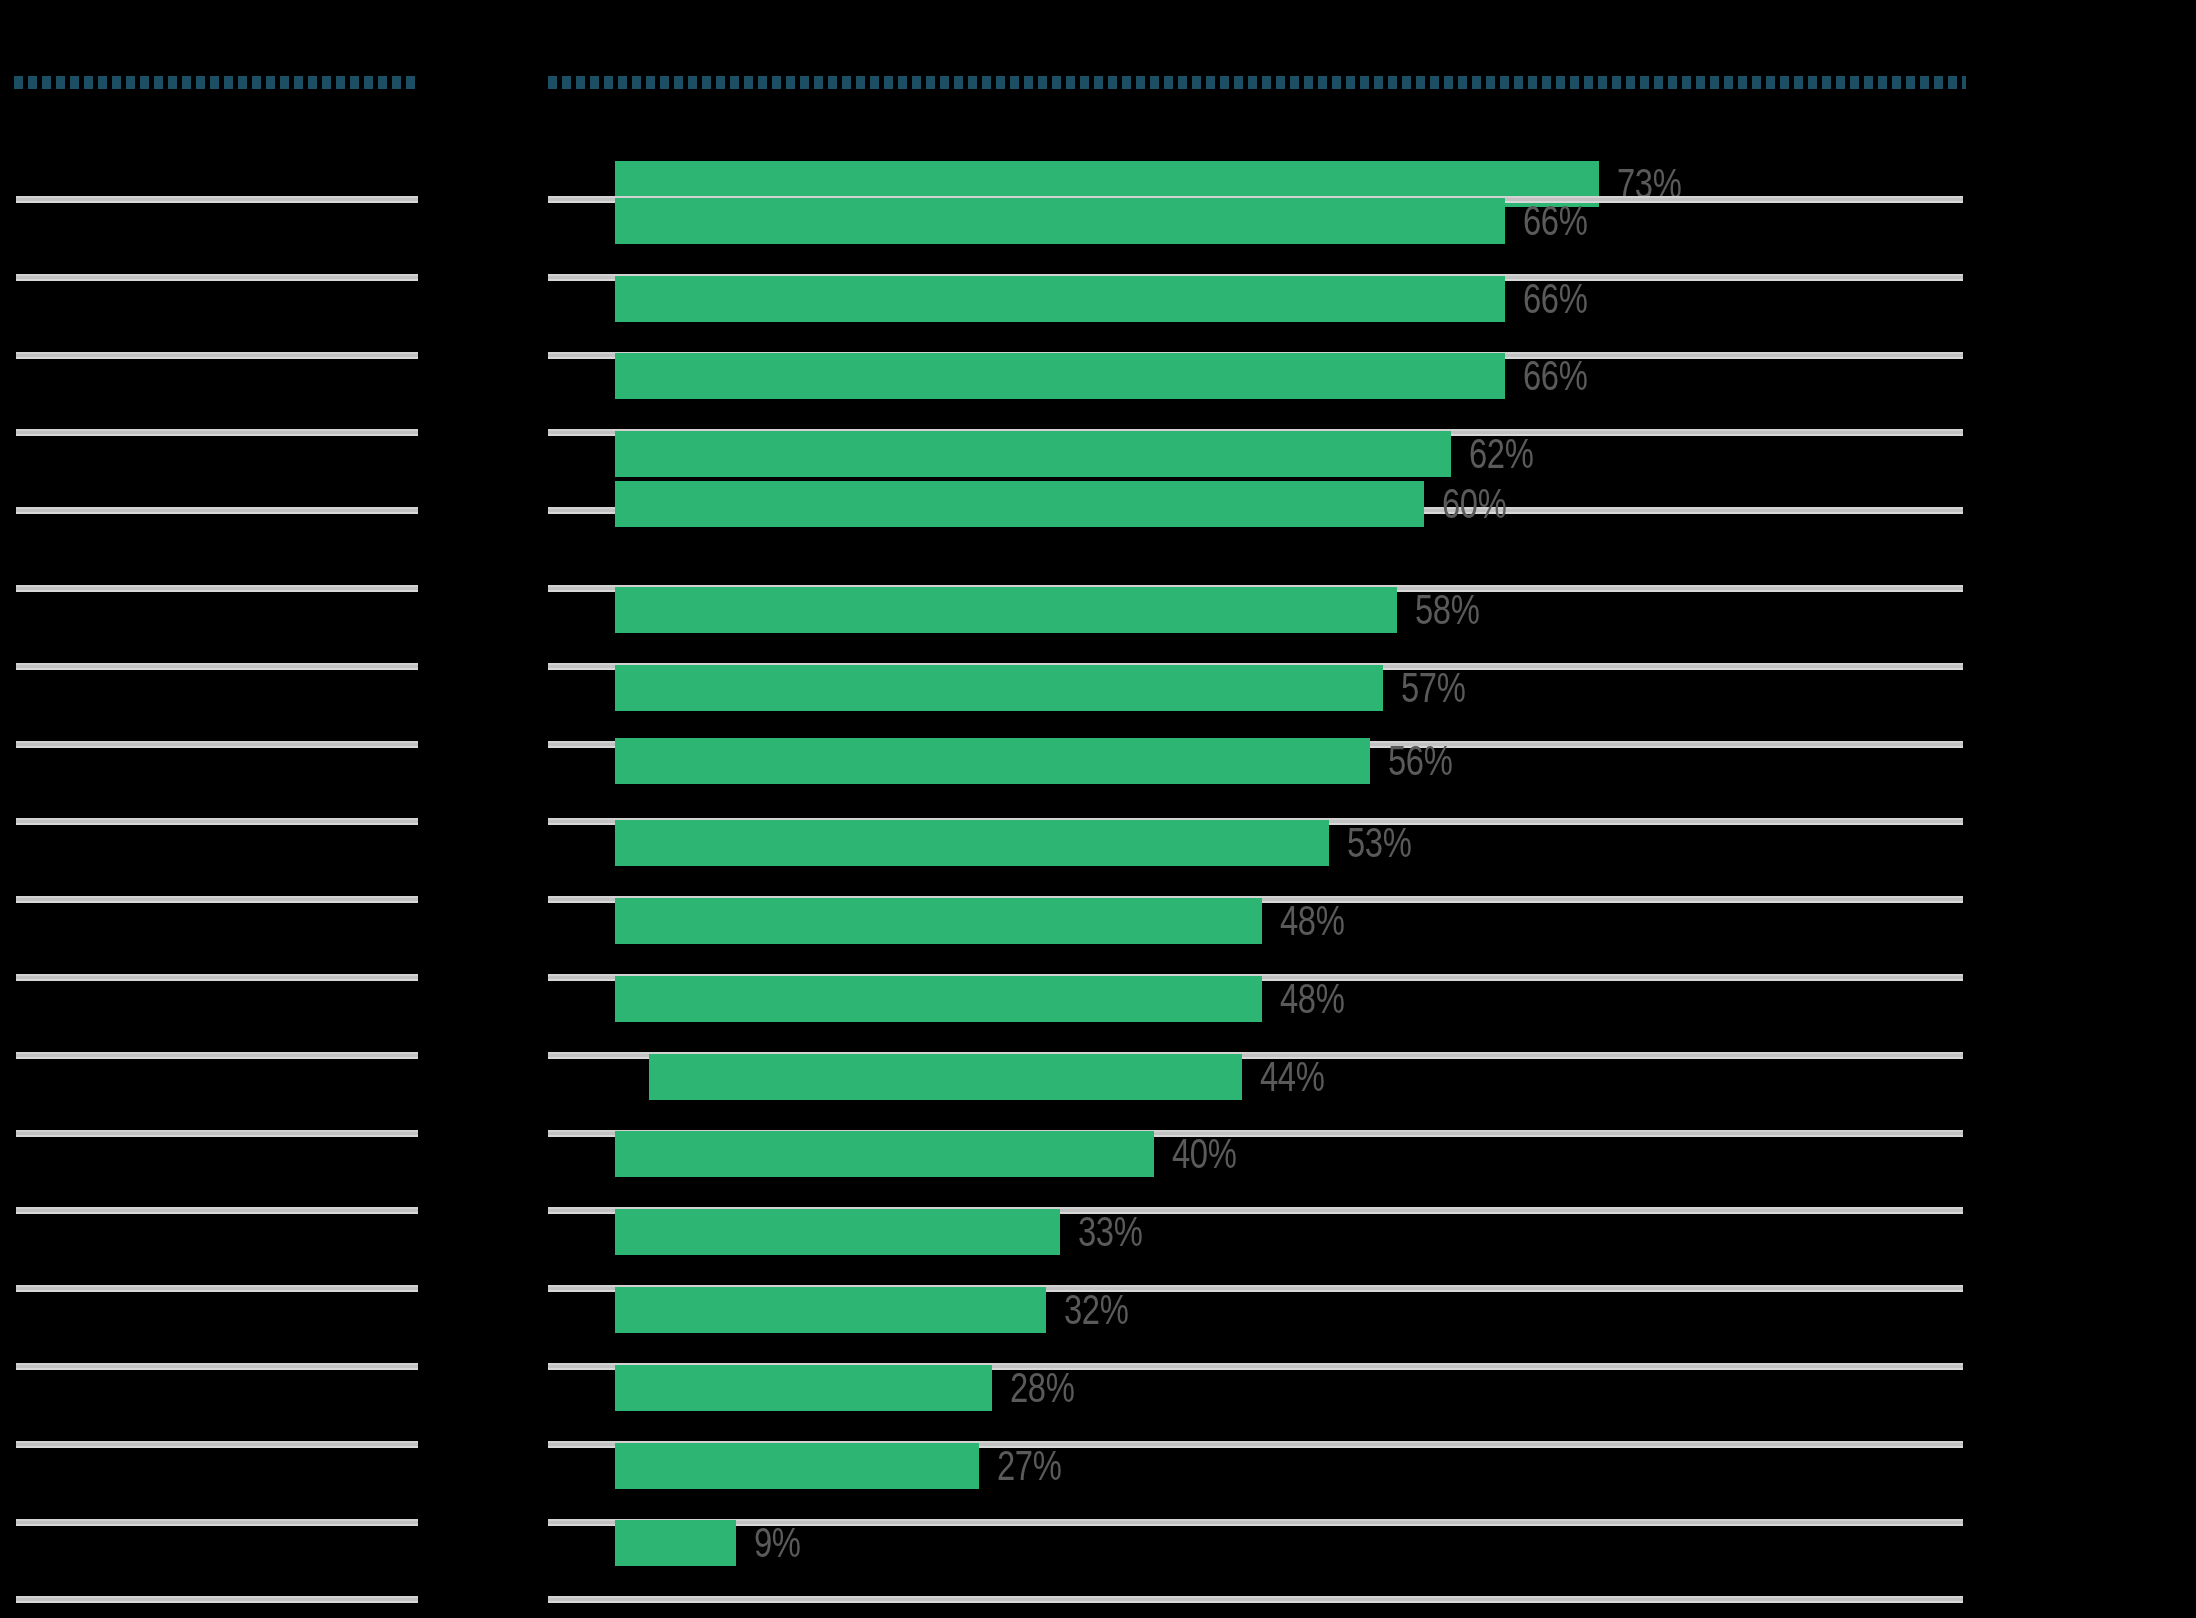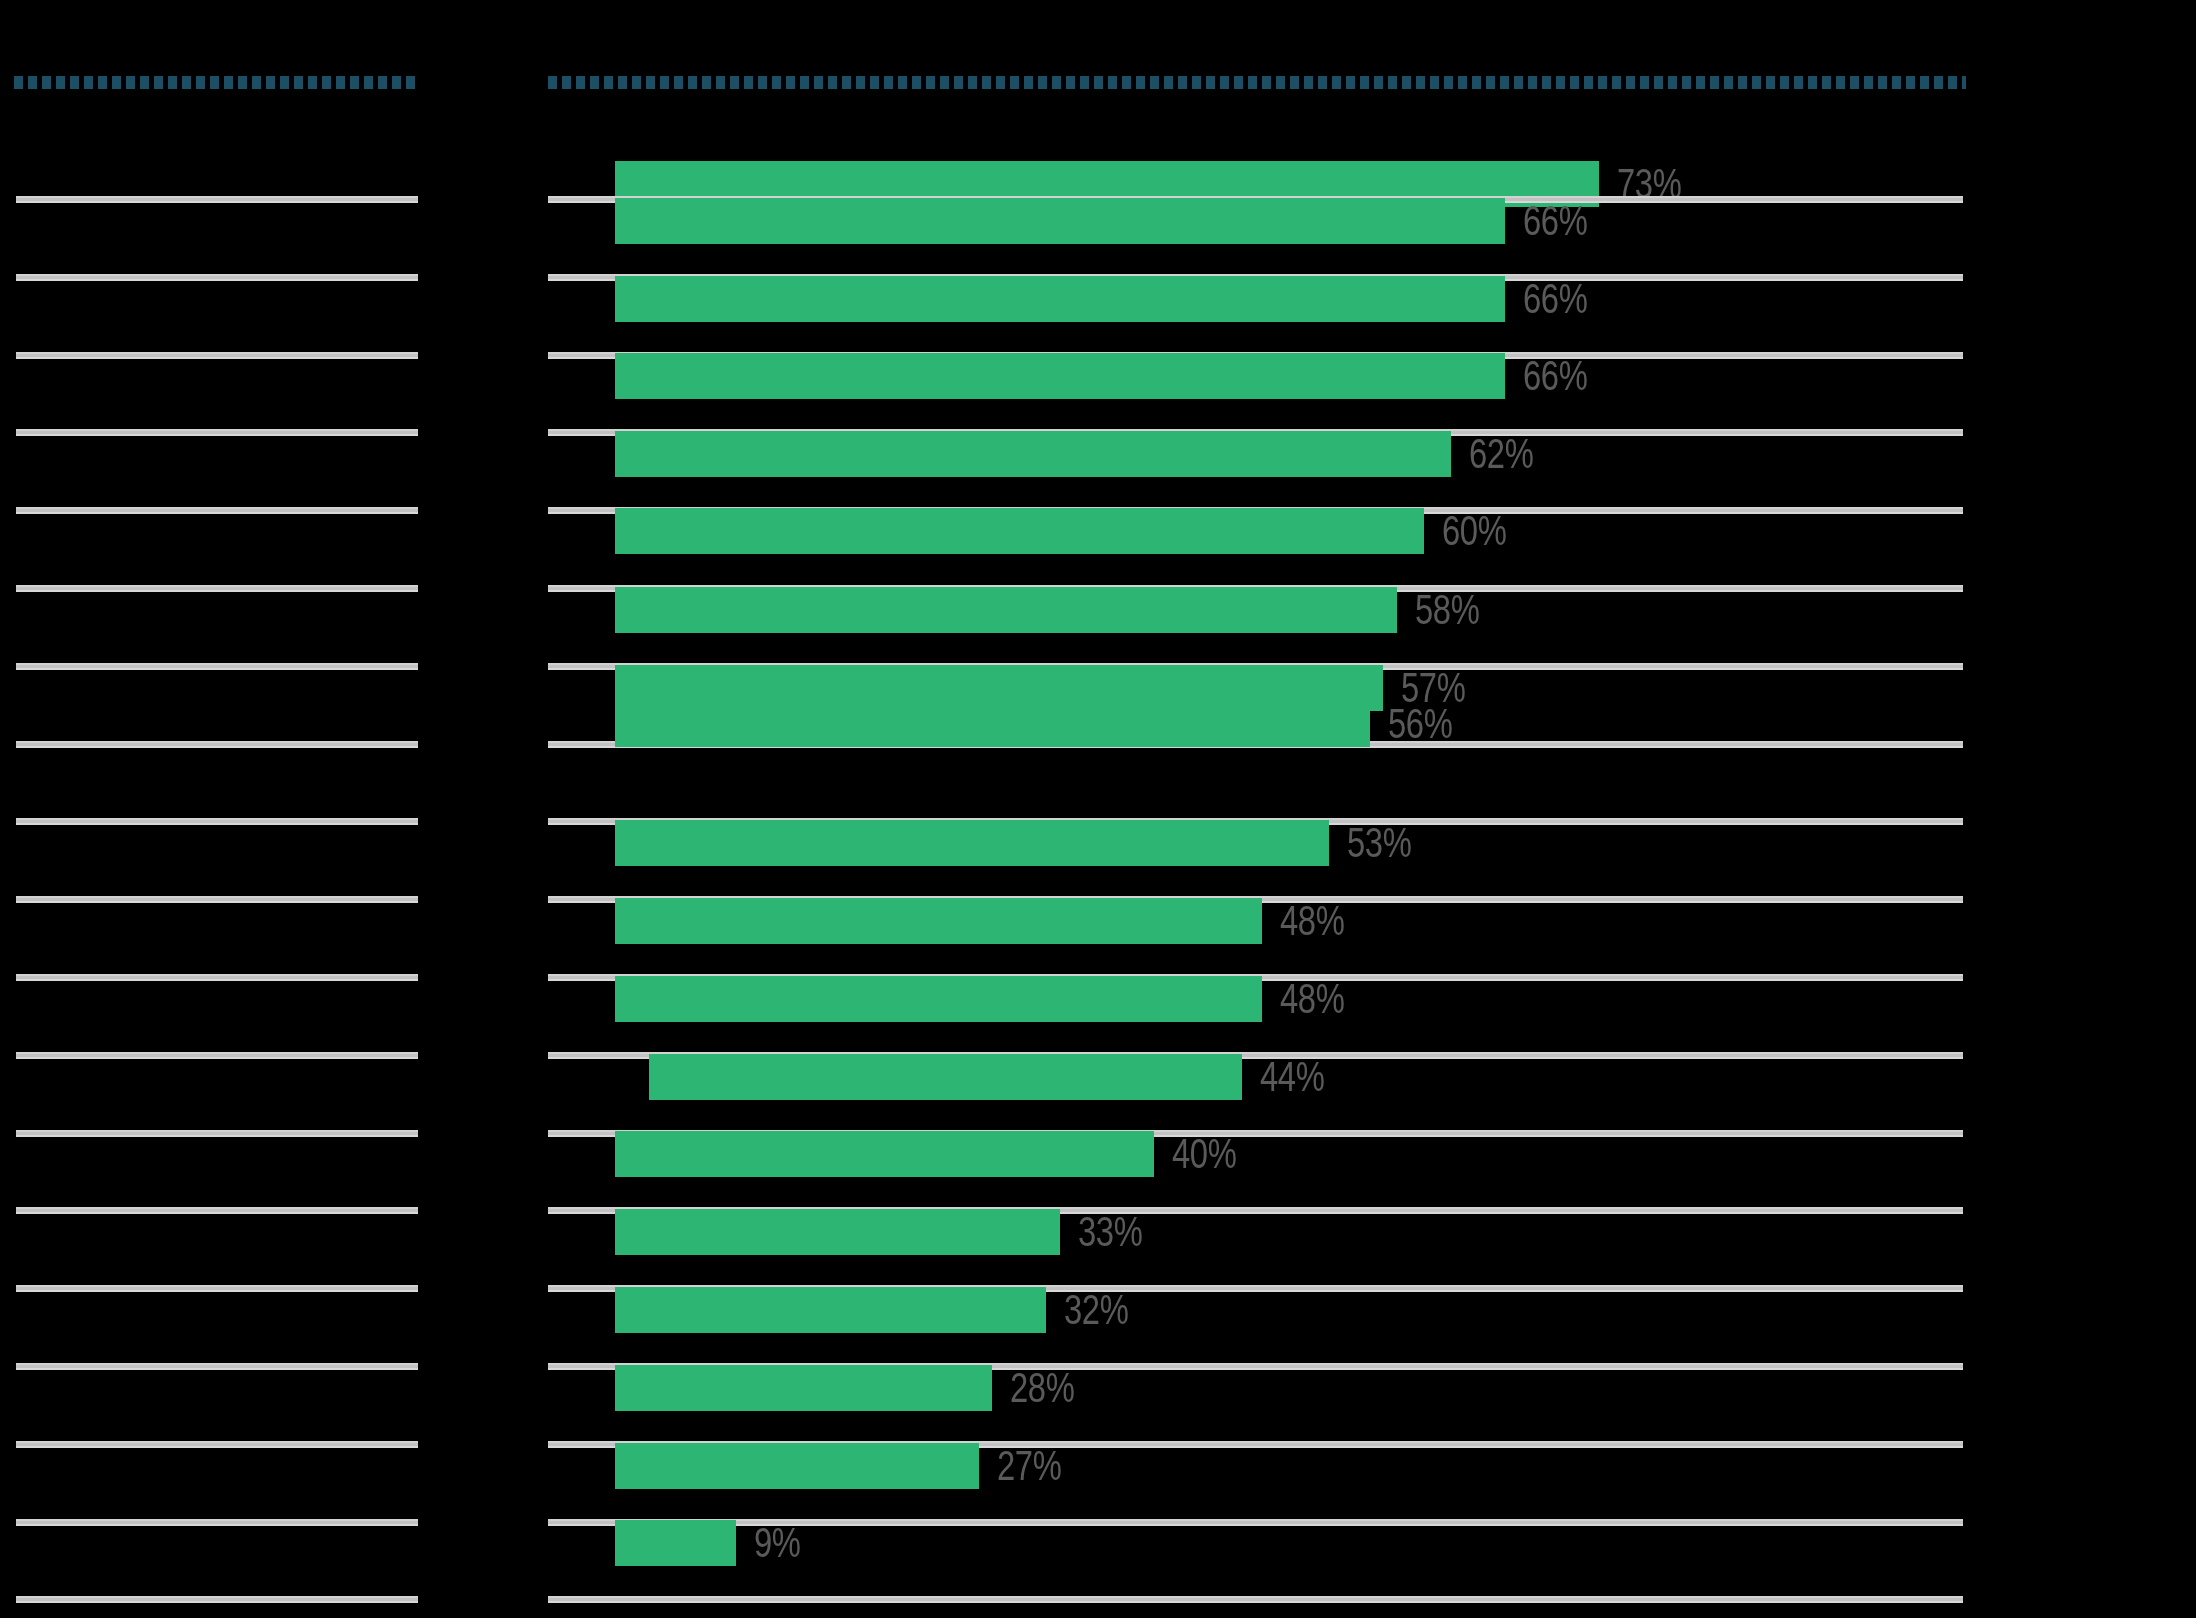--- a/index.html
+++ b/index.html
@@ -130,39 +130,39 @@
         <div class="bar-value" style="left: 1522.68px; color: rgb(90, 90, 90);">66%</div>
       </div>
       <div class="grid-line" style="top: 429.4px; background: linear-gradient(rgb(210, 210, 210) 0%, rgb(210, 210, 210) 22%, rgb(194, 194, 194) 22%, rgb(194, 194, 194) 78%, rgb(216, 216, 216) 78%, rgb(216, 216, 216) 100%);"></div>
       <div class="cat-label-line" style="top: 429.4px;"></div>
       <div class="bar-row" style="top: 431.2px;">
         <div class="bar" style="width: 835.76px; height: 46px; background: rgb(44, 181, 115);"></div>
         <div class="bar-value" style="left: 1468.76px; color: rgb(90, 90, 90);">62%</div>
       </div>
       <div class="grid-line" style="top: 507.2px; background: linear-gradient(rgb(210, 210, 210) 0%, rgb(210, 210, 210) 22%, rgb(194, 194, 194) 22%, rgb(194, 194, 194) 78%, rgb(216, 216, 216) 78%, rgb(216, 216, 216) 100%);"></div>
       <div class="cat-label-line" style="top: 507.2px;"></div>
-      <div class="bar-row" style="top: 508px;">
+      <div class="bar-row" style="top: 481px;">
         <div class="bar" style="width: 808.8px; height: 46px; background: rgb(44, 181, 115);"></div>
         <div class="bar-value" style="left: 1441.8px; color: rgb(90, 90, 90);">60%</div>
       </div>
       <div class="grid-line" style="top: 585px; background: linear-gradient(rgb(210, 210, 210) 0%, rgb(210, 210, 210) 22%, rgb(194, 194, 194) 22%, rgb(194, 194, 194) 78%, rgb(216, 216, 216) 78%, rgb(216, 216, 216) 100%);"></div>
       <div class="cat-label-line" style="top: 585px;"></div>
       <div class="bar-row" style="top: 586.8px; padding-left: 8px;">
         <div class="bar" style="width: 781.84px; height: 46px; background: rgb(44, 181, 115);"></div>
         <div class="bar-value" style="left: 1414.84px; color: rgb(90, 90, 90);">58%</div>
       </div>
       <div class="grid-line" style="top: 662.8px; background: linear-gradient(rgb(210, 210, 210) 0%, rgb(210, 210, 210) 22%, rgb(194, 194, 194) 22%, rgb(194, 194, 194) 78%, rgb(216, 216, 216) 78%, rgb(216, 216, 216) 100%);"></div>
       <div class="cat-label-line" style="top: 662.8px;"></div>
       <div class="bar-row" style="top: 664.6px; padding-left: 24px;">
         <div class="bar" style="width: 768.36px; height: 46px; background: rgb(44, 181, 115);"></div>
         <div class="bar-value" style="left: 1401.36px; color: rgb(90, 90, 90);">57%</div>
       </div>
       <div class="grid-line" style="top: 740.6px; background: linear-gradient(rgb(210, 210, 210) 0%, rgb(210, 210, 210) 22%, rgb(194, 194, 194) 22%, rgb(194, 194, 194) 78%, rgb(216, 216, 216) 78%, rgb(216, 216, 216) 100%);"></div>
       <div class="cat-label-line" style="top: 740.6px;"></div>
-      <div class="bar-row" style="top: 701px;">
+      <div class="bar-row" style="top: 738px;">
         <div class="bar" style="width: 754.88px; height: 46px; background: rgb(44, 181, 115);"></div>
         <div class="bar-value" style="left: 1387.88px; color: rgb(90, 90, 90);">56%</div>
       </div>
       <div class="grid-line" style="top: 818.4px; background: linear-gradient(rgb(210, 210, 210) 0%, rgb(210, 210, 210) 22%, rgb(194, 194, 194) 22%, rgb(194, 194, 194) 78%, rgb(216, 216, 216) 78%, rgb(216, 216, 216) 100%);"></div>
       <div class="cat-label-line" style="top: 818.4px;"></div>
       <div class="bar-row" style="top: 820.2px;">
         <div class="bar" style="width: 714.44px; height: 46px; background: rgb(44, 181, 115);"></div>
         <div class="bar-value" style="left: 1347.44px; color: rgb(90, 90, 90);">53%</div>
       </div>
       <div class="grid-line" style="top: 896.2px; background: linear-gradient(rgb(210, 210, 210) 0%, rgb(210, 210, 210) 22%, rgb(194, 194, 194) 22%, rgb(194, 194, 194) 78%, rgb(216, 216, 216) 78%, rgb(216, 216, 216) 100%);"></div>

